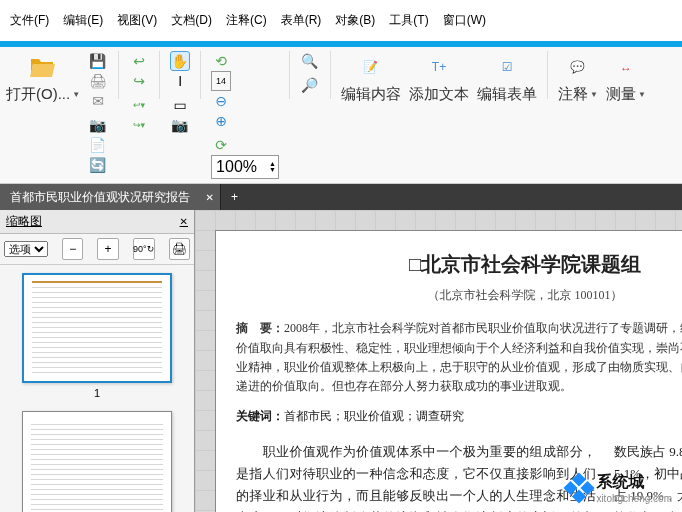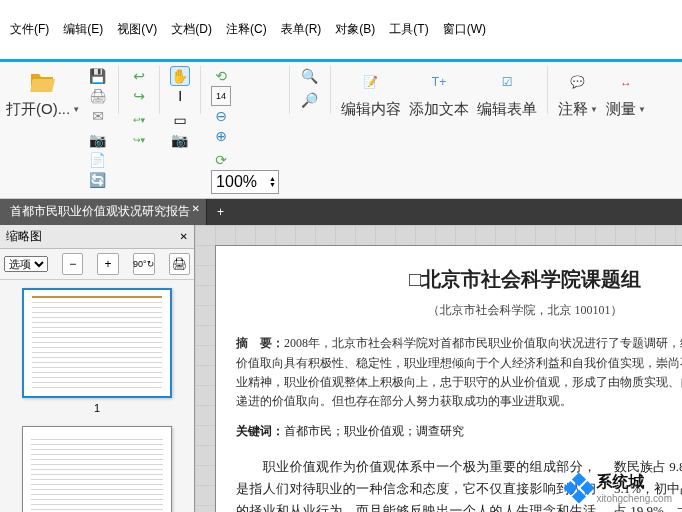--- a/index.html
+++ b/index.html
@@ -1,35 +1,35 @@
 <!DOCTYPE html>
 <html><head>
 <meta charset="utf-8">
 <style>
 * { margin: 0; padding: 0; box-sizing: border-box; }
 body { font-family: "Microsoft YaHei", sans-serif; font-size: 12px; background: #f0f0f0; width: 682px; height: 512px; overflow: hidden; position: relative; }
-.menubar { display: flex; background: #fff; border-bottom: 3px solid #0ea5e9; padding: 19px 4px; gap: 2px; }
+.menubar { display: flex; background: #fff; border-bottom: 6px solid #0ea5e9; padding: 10px 4px; gap: 2px; }
 .menubar span { padding: 2px 6px; cursor: default; }
 .toolbar { display: flex; background: #f8f8f8; padding: 4px 6px; border-bottom: 1px solid #ccc; gap: 8px; align-items: flex-start; }
 .tool-group { display: flex; flex-direction: column; align-items: center; gap: 2px; }
 .big-icon { width: 32px; height: 32px; display: flex; align-items: center; justify-content: center; }
 .small-icon { width: 20px; height: 20px; display: flex; align-items: center; justify-content: center; font-size: 14px; }
 .tool-label { font-size: 15px; color: #333; }
 .dropdown-arrow { font-size: 8px; color: #555; }
 .vsep { width: 1px; height: 48px; background: #ddd; margin: 0 2px; }
 .zoom-box { display: inline-flex; border: 1px solid #999; background: #fff; align-items: center; }
 .zoom-box input { border: none; width: 55px; padding: 2px 4px; font-size: 16px; }
 .zoom-box .arr { display: flex; flex-direction: column; font-size: 7px; line-height: 6px; padding: 0 2px; }
 .tabbar { display: flex; background: #3a3a3a; height: 26px; align-items: stretch; }
-.tab { background: #5a5a5a; color: #fff; padding: 4px 16px 4px 10px; font-size: 12px; position: relative; display: flex; border-right: 1px solid #222; }
+.tab { background: #5a5a5a; color: #fff; padding: 4px 30px 4px 10px; font-size: 12px; position: relative; display: flex; align-items: center; border-right: 1px solid #222; }
 .tab .close { position: absolute; right: 6px; font-size: 10px; }
 .tab-add { color: #fff; padding: 4px 10px; display: flex; align-items: center; }
 .main { display: flex; height: calc(512px - 22px - 58px - 26px); }
 .sidebar { width: 195px; background: #f5f5f5; border-right: 1px solid #999; display: flex; flex-direction: column; }
-.panel-title { background: #e8e8e8; border-bottom: 1px solid #bbb; padding: 3px 6px; display: flex; justify-content: space-between; align-items: center; font-size: 12px; }
+.panel-title { background: #e8e8e8; border-bottom: 1px solid #bbb; padding: 3px 6px; display: flex; justify-content: space-between; align-items: center; font-size: 12px; text-decoration: underline; }
 .panel-title .close { font-size: 10px; }
 .panel-tools { display: flex; gap: 14px; padding: 4px; border-bottom: 1px solid #ccc; align-items: center; }
 .panel-tools select { font-size: 11px; }
 .tool-btn { width: 22px; height: 22px; border: 1px solid #aaa; background: #fff; display: flex; align-items: center; justify-content: center; font-size: 12px; border-radius: 2px; }
 .thumbs { flex: 1; overflow-y: auto; padding: 8px; }
 .thumb { margin-bottom: 12px; text-align: center; }
 .thumb-page { width: 150px; height: 110px; background: #fff; border: 1px solid #888; margin: 0 auto 4px; position: relative; box-shadow: 1px 1px 3px rgba(0,0,0,0.2); padding: 8px; overflow: hidden; }
 .thumb.selected .thumb-page { border: 2px solid #2288cc; }
 .thumb-lines { height: 100%; background: repeating-linear-gradient(to bottom, transparent 0, transparent 4px, #bbb 4px, #bbb 5px); opacity: 0.6; }
 .thumb-page.first::before { content:""; position:absolute; top:6px; left:8px; right:8px; height:2px; background:#c89040; }

